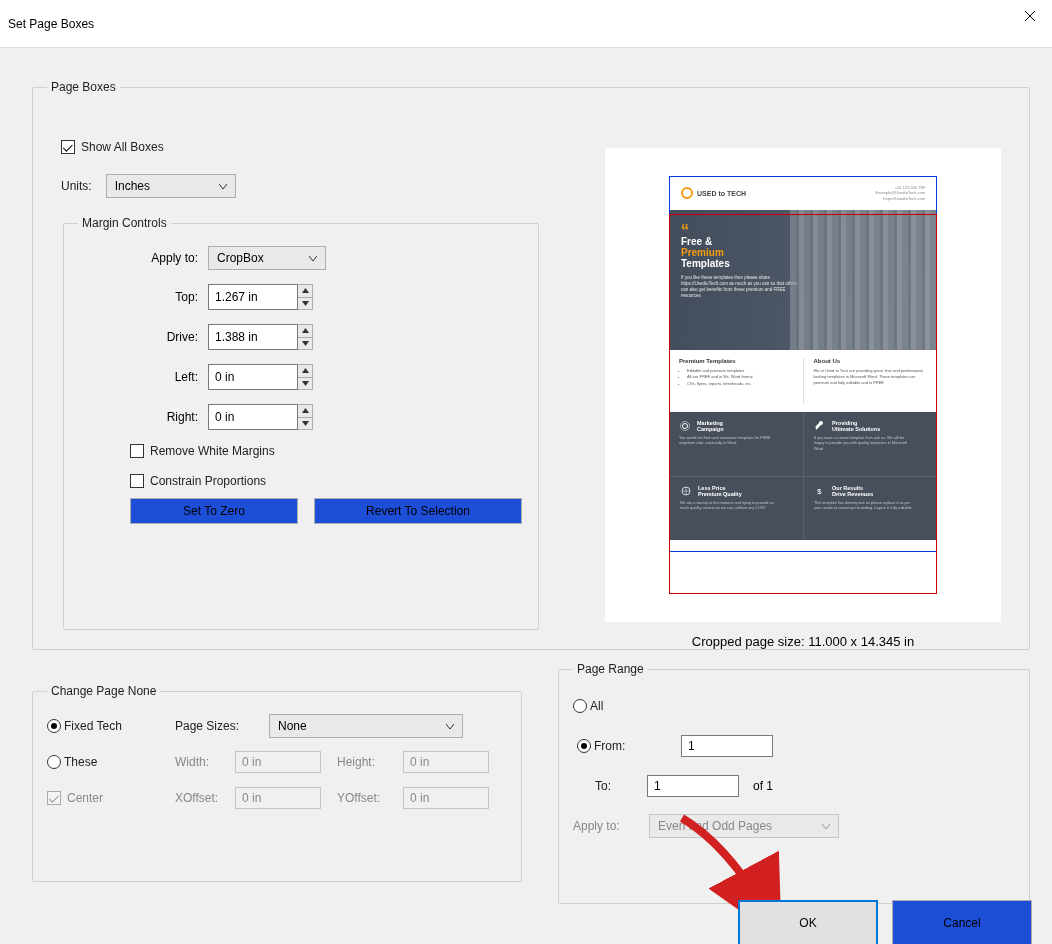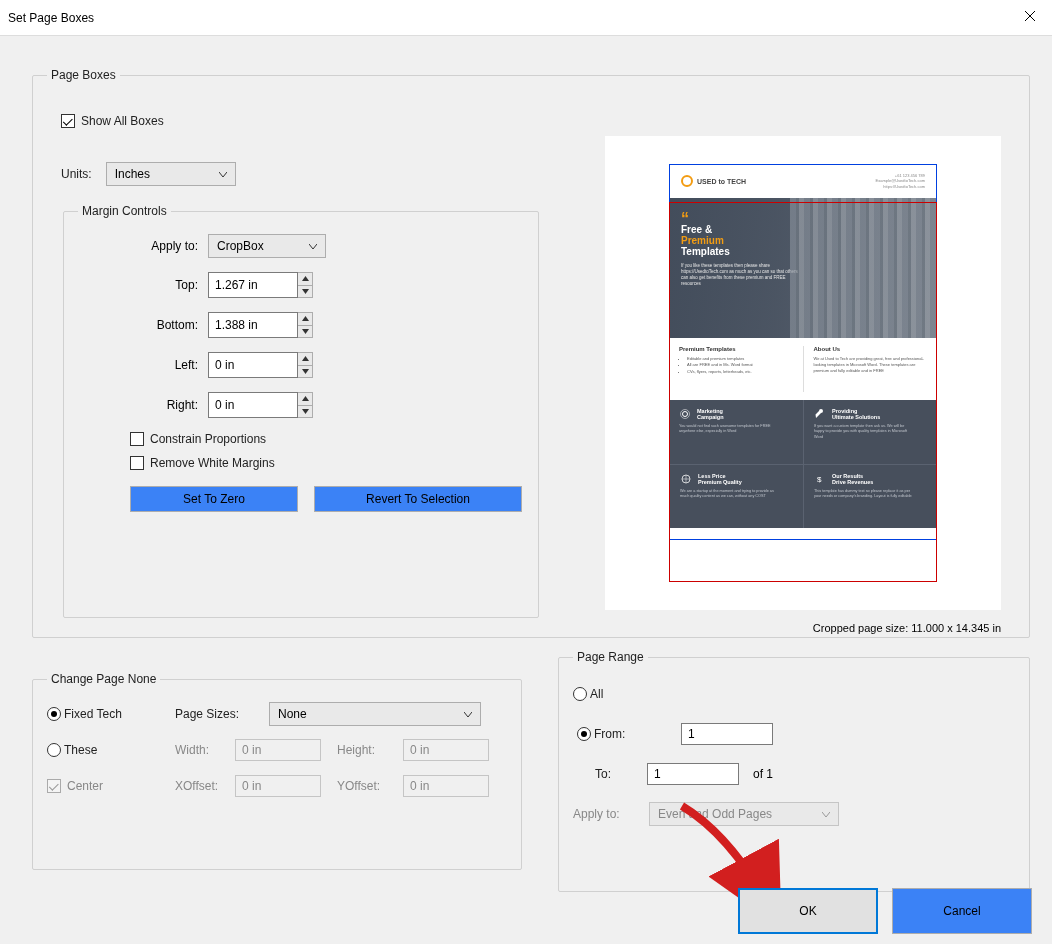--- a/index.html
+++ b/index.html
@@ -5,21 +5,21 @@
   * { box-sizing: border-box; }
   html, body {
     margin: 0; padding: 0;
     width: 1052px; height: 944px;
     font-family: "Segoe UI", Tahoma, sans-serif;
     font-size: 12px;
     background: #fff;
     color: #000;
   }
   .titlebar {
-    height: 36px;
+    height: 48px;
     display: flex;
     align-items: center;
     padding: 0 8px;
     border-bottom: 1px solid #ddd;
     position: relative;
   }
   .titlebar .title { font-size: 12px; }
   .titlebar .close {
     position: absolute;
     right: 8px; top: 4px;
@@ -116,21 +116,21 @@
   .radio { display:flex; align-items:flex-end; gap:3px; }
   .rcircle {
     width:14px; height:14px; border-radius:50%;
     border:1px solid #333; background:#fff;
     display:flex; align-items:center; justify-content:center;
   }
   .rcircle.on::after { content:""; width:6px; height:6px; border-radius:50%; background:#000; }
 
   
   .btn {
-    background:#3b82f6; border:1px solid #adadad;
+    background:#1d4ed8; border:1px solid #adadad;
     height:26px; display:flex; align-items:center; justify-content:center;
     font-size:12px; cursor:default;
   }
   .btn.primary { border:2px solid #0078d7; background:#e1e1e1; }
 
   
   #gb-margin { left: 28px; top: 122px; width: 476px; height: 414px; padding-top:16px; }
 
   .mc-row { display:flex; align-items:center; margin-bottom:14px; }
   .mc-row .mlabel { width:120px; text-align:right; margin-right:10px; }
@@ -190,21 +190,21 @@
   .fdark .cell { padding:8px 10px; position:relative; }
   .fdark .cell + .cell { border-left:1px solid #5a6270; }
   .fdark .cell:nth-child(3),.fdark .cell:nth-child(4){ border-top:1px solid #5a6270; }
   .fdark .cell .ictx { display:flex; gap:6px; align-items:flex-start; }
   .fdark .cell svg { width:12px; height:12px; fill:#fff; flex:none; }
   .fdark .cell .ct { font-size:5.5px; font-weight:600; }
   .fdark .cell .cb { font-size:3.8px; color:#c0c5cc; margin-top:4px; line-height:1.4; max-width:100px; }
 
   #cropsize {
     position:absolute; left:572px; top:540px; width:396px;
-    text-align:right; font-size:11px;
+    text-align:center; font-size:13px;
   }
 
   
   #gb-cps { left:30px; top:636px; width:490px; height:198px; }
   #gb-cps .grow { display:flex; align-items:center; height:36px; }
   #gb-cps .c1 { width:128px; }
   #gb-cps .c2 { width:94px; }
 
   
   #gb-pr { left:556px; top:614px; width:472px; height:242px; }
@@ -217,21 +217,21 @@
 
   
   .arrow-annot {
     position:absolute;
     left:662px; top:760px;
     width:140px; height:140px;
     pointer-events:none;
   }
 
   
-  .pb-top { position:absolute; left:28px; top:32px; }
+  .pb-top { position:absolute; left:28px; top:46px; }
   .pb-units { position:absolute; left:28px; top:80px; display:flex; align-items:center; gap:14px; }
 
 </style>
 </head>
 <body>
 
 <div class="titlebar">
   <span class="title">Set Page Boxes</span>
   <div class="close">
     <svg viewBox="0 0 12 12">
@@ -287,21 +287,21 @@
             <div class="sp">
                 <svg viewBox="0 0 7 5">
                   <path d="M0 0 L3.5 5 L7 0 Z" fill="#333"></path>
                 </svg>
               </div>
           </div>
         </div>
       </div>
 
       <div class="mc-row">
-        <span class="mlabel">Bottom:</span>
+        <span class="mlabel">Drive:</span>
         <div class="spin">
           <input value="1.388 in" style="">
           <div class="spins">
             <div class="sp">
                 <svg viewBox="0 0 7 5">
                   <path d="M0 5 L3.5 0 L7 5 Z" fill="#333"></path>
                 </svg>
               </div>
             <div class="sp">
                 <svg viewBox="0 0 7 5">
@@ -343,27 +343,27 @@
               </div>
             <div class="sp">
                 <svg viewBox="0 0 7 5">
                   <path d="M0 0 L3.5 5 L7 0 Z" fill="#333"></path>
                 </svg>
               </div>
           </div>
         </div>
       </div>
 
+      <div class="chk" style="margin-left:52px; margin-bottom:16px">
+        <span class="chkbox"></span>
+        <label class="lbl">Remove White Margins</label>
+      </div>
       <div class="chk" style="margin-left:52px; margin-bottom:10px">
         <span class="chkbox"></span>
         <label class="lbl">Constrain Proportions</label>
-      </div>
-      <div class="chk" style="margin-left:52px; margin-bottom:16px">
-        <span class="chkbox"></span>
-        <label class="lbl">Remove White Margins</label>
       </div>
 
       <div class="row" style="gap:16px; margin-left:52px;">
         <div class="btn" style="width:168px">Set To Zero</div>
         <div class="btn" style="width:208px">Revert To Selection</div>
       </div>
     </fieldset>
 
     <div id="preview">
       <div class="sheet">
@@ -468,21 +468,21 @@
 
   <fieldset id="gb-cps" class="group">
     <legend>Change Page None</legend>
 
     <div class="grow">
       <div class="c1 radio">
         <span class="rcircle on"></span>
         <label class="lbl">Fixed Tech</label>
       </div>
       <label class="lbl c2">Page Sizes:</label>
-      <div class="combo" style="width:212px">
+      <div class="combo" style="width:194px">
         <span>None</span>
         <span class="arrow"><svg viewBox="0 0 8 6">
               <path d="M0 0 L4 5 L8 0" fill="none" stroke="#333"></path>
             </svg></span>
       </div>
     </div>
 
     <div class="grow">
       <div class="c1 radio">
         <span class="rcircle"></span>

